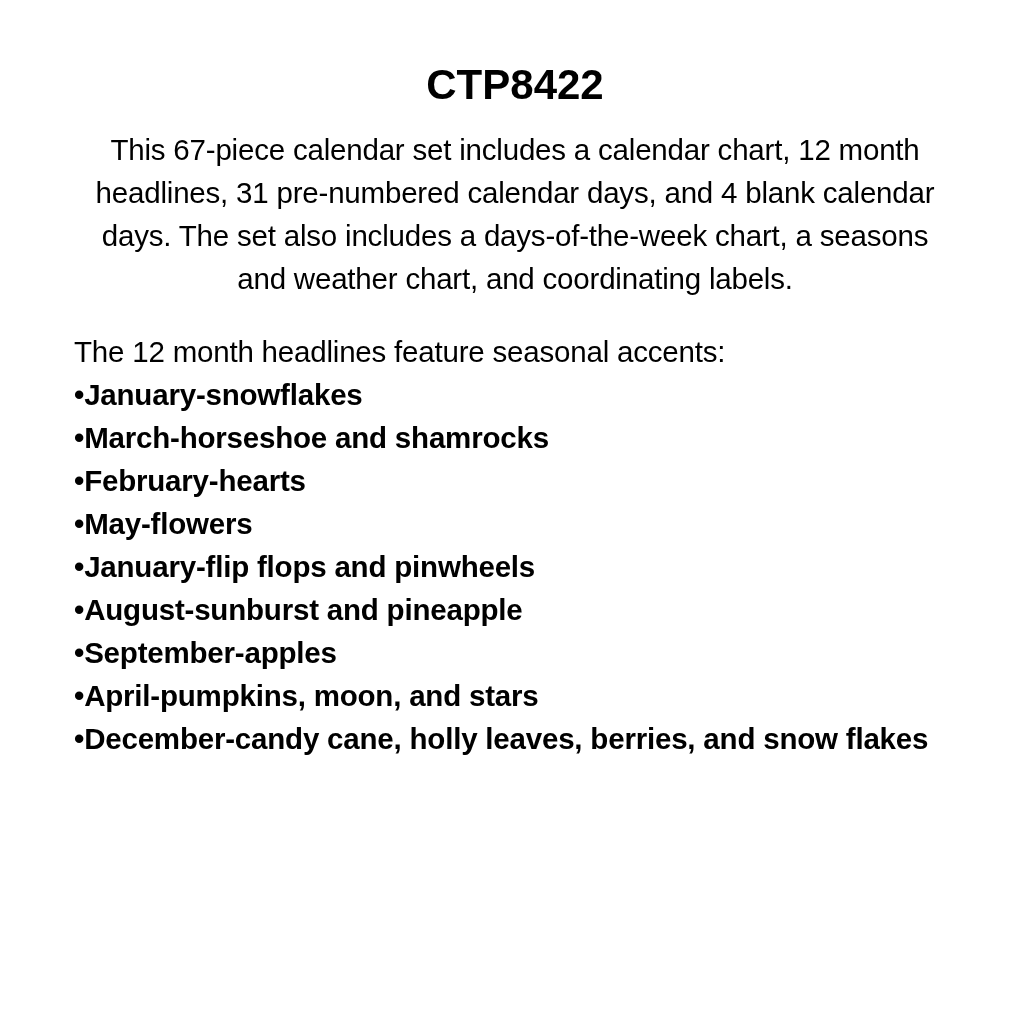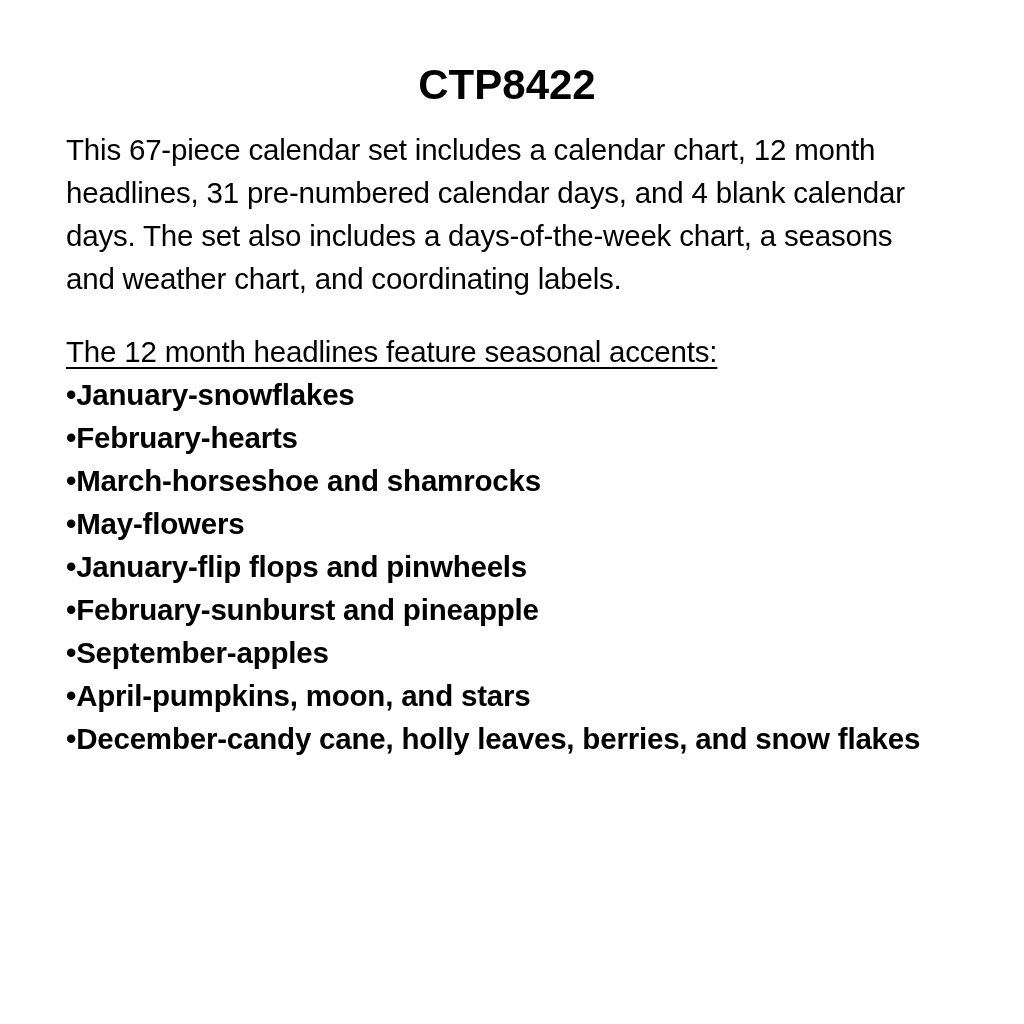--- a/index.html
+++ b/index.html
@@ -12,39 +12,40 @@
     height: 1024px;
     font-family: "Liberation Sans", sans-serif;
     color: #000000;
     overflow: hidden;
   }
   .page {
     padding: 60px 0 0 66px;
   }
   .content {
     width: 882px;
+    margin-left: 8px;
   }
   .doc-title {
     font-size: 42px;
     font-weight: bold;
     line-height: 50px;
     text-align: center;
     letter-spacing: 0px;
   }
   .doc-body {
     font-size: 29.5px;
     line-height: 43px;
     letter-spacing: -0.2px;
   }
   .description {
     margin-top: 18px;
+    text-align: center;
   }
   .section-heading {
     margin-top: 22px;
-    text-decoration: underline;
     text-underline-offset: 5px;
   }
   .bullet-list {
     margin: 0;
     padding: 0;
     font-weight: bold;
   }
   .list-item {
     margin: 0;
   }
@@ -63,30 +64,30 @@
     <div class="doc-body">
 
       <p class="description">This 67-piece calendar set includes a calendar chart, 12 month headlines, 31 pre-numbered calendar days, and 4 blank calendar days. The set also includes a days-of-the-week chart, a seasons and weather chart, and coordinating labels.</p>
 
       <div class="section-heading">The 12 month headlines feature seasonal accents:</div>
 
       <div class="bullet-list">
 
         <div class="list-item"><span class="bullet-glyph">•</span><span>January-snowflakes</span></div>
 
+        <div class="list-item"><span class="bullet-glyph">•</span><span>March-horseshoe and shamrocks</span></div>
+
         <div class="list-item"><span class="bullet-glyph">•</span><span>February-hearts</span></div>
-
-        <div class="list-item"><span class="bullet-glyph">•</span><span>March-horseshoe and shamrocks</span></div>
 
 
         <div class="list-item"><span class="bullet-glyph">•</span><span>May-flowers</span></div>
 
         <div class="list-item"><span class="bullet-glyph">•</span><span>January-flip flops and pinwheels</span></div>
 
-        <div class="list-item"><span class="bullet-glyph">•</span><span>February-sunburst and pineapple</span></div>
+        <div class="list-item"><span class="bullet-glyph">•</span><span>August-sunburst and pineapple</span></div>
 
 
         <div class="list-item"><span class="bullet-glyph">•</span><span>September-apples</span></div>
 
         <div class="list-item"><span class="bullet-glyph">•</span><span>April-pumpkins, moon, and stars</span></div>
 
 
         <div class="list-item"><span class="bullet-glyph">•</span><span>December-candy cane, holly leaves, berries, and snow flakes</span></div>
 
       </div>

